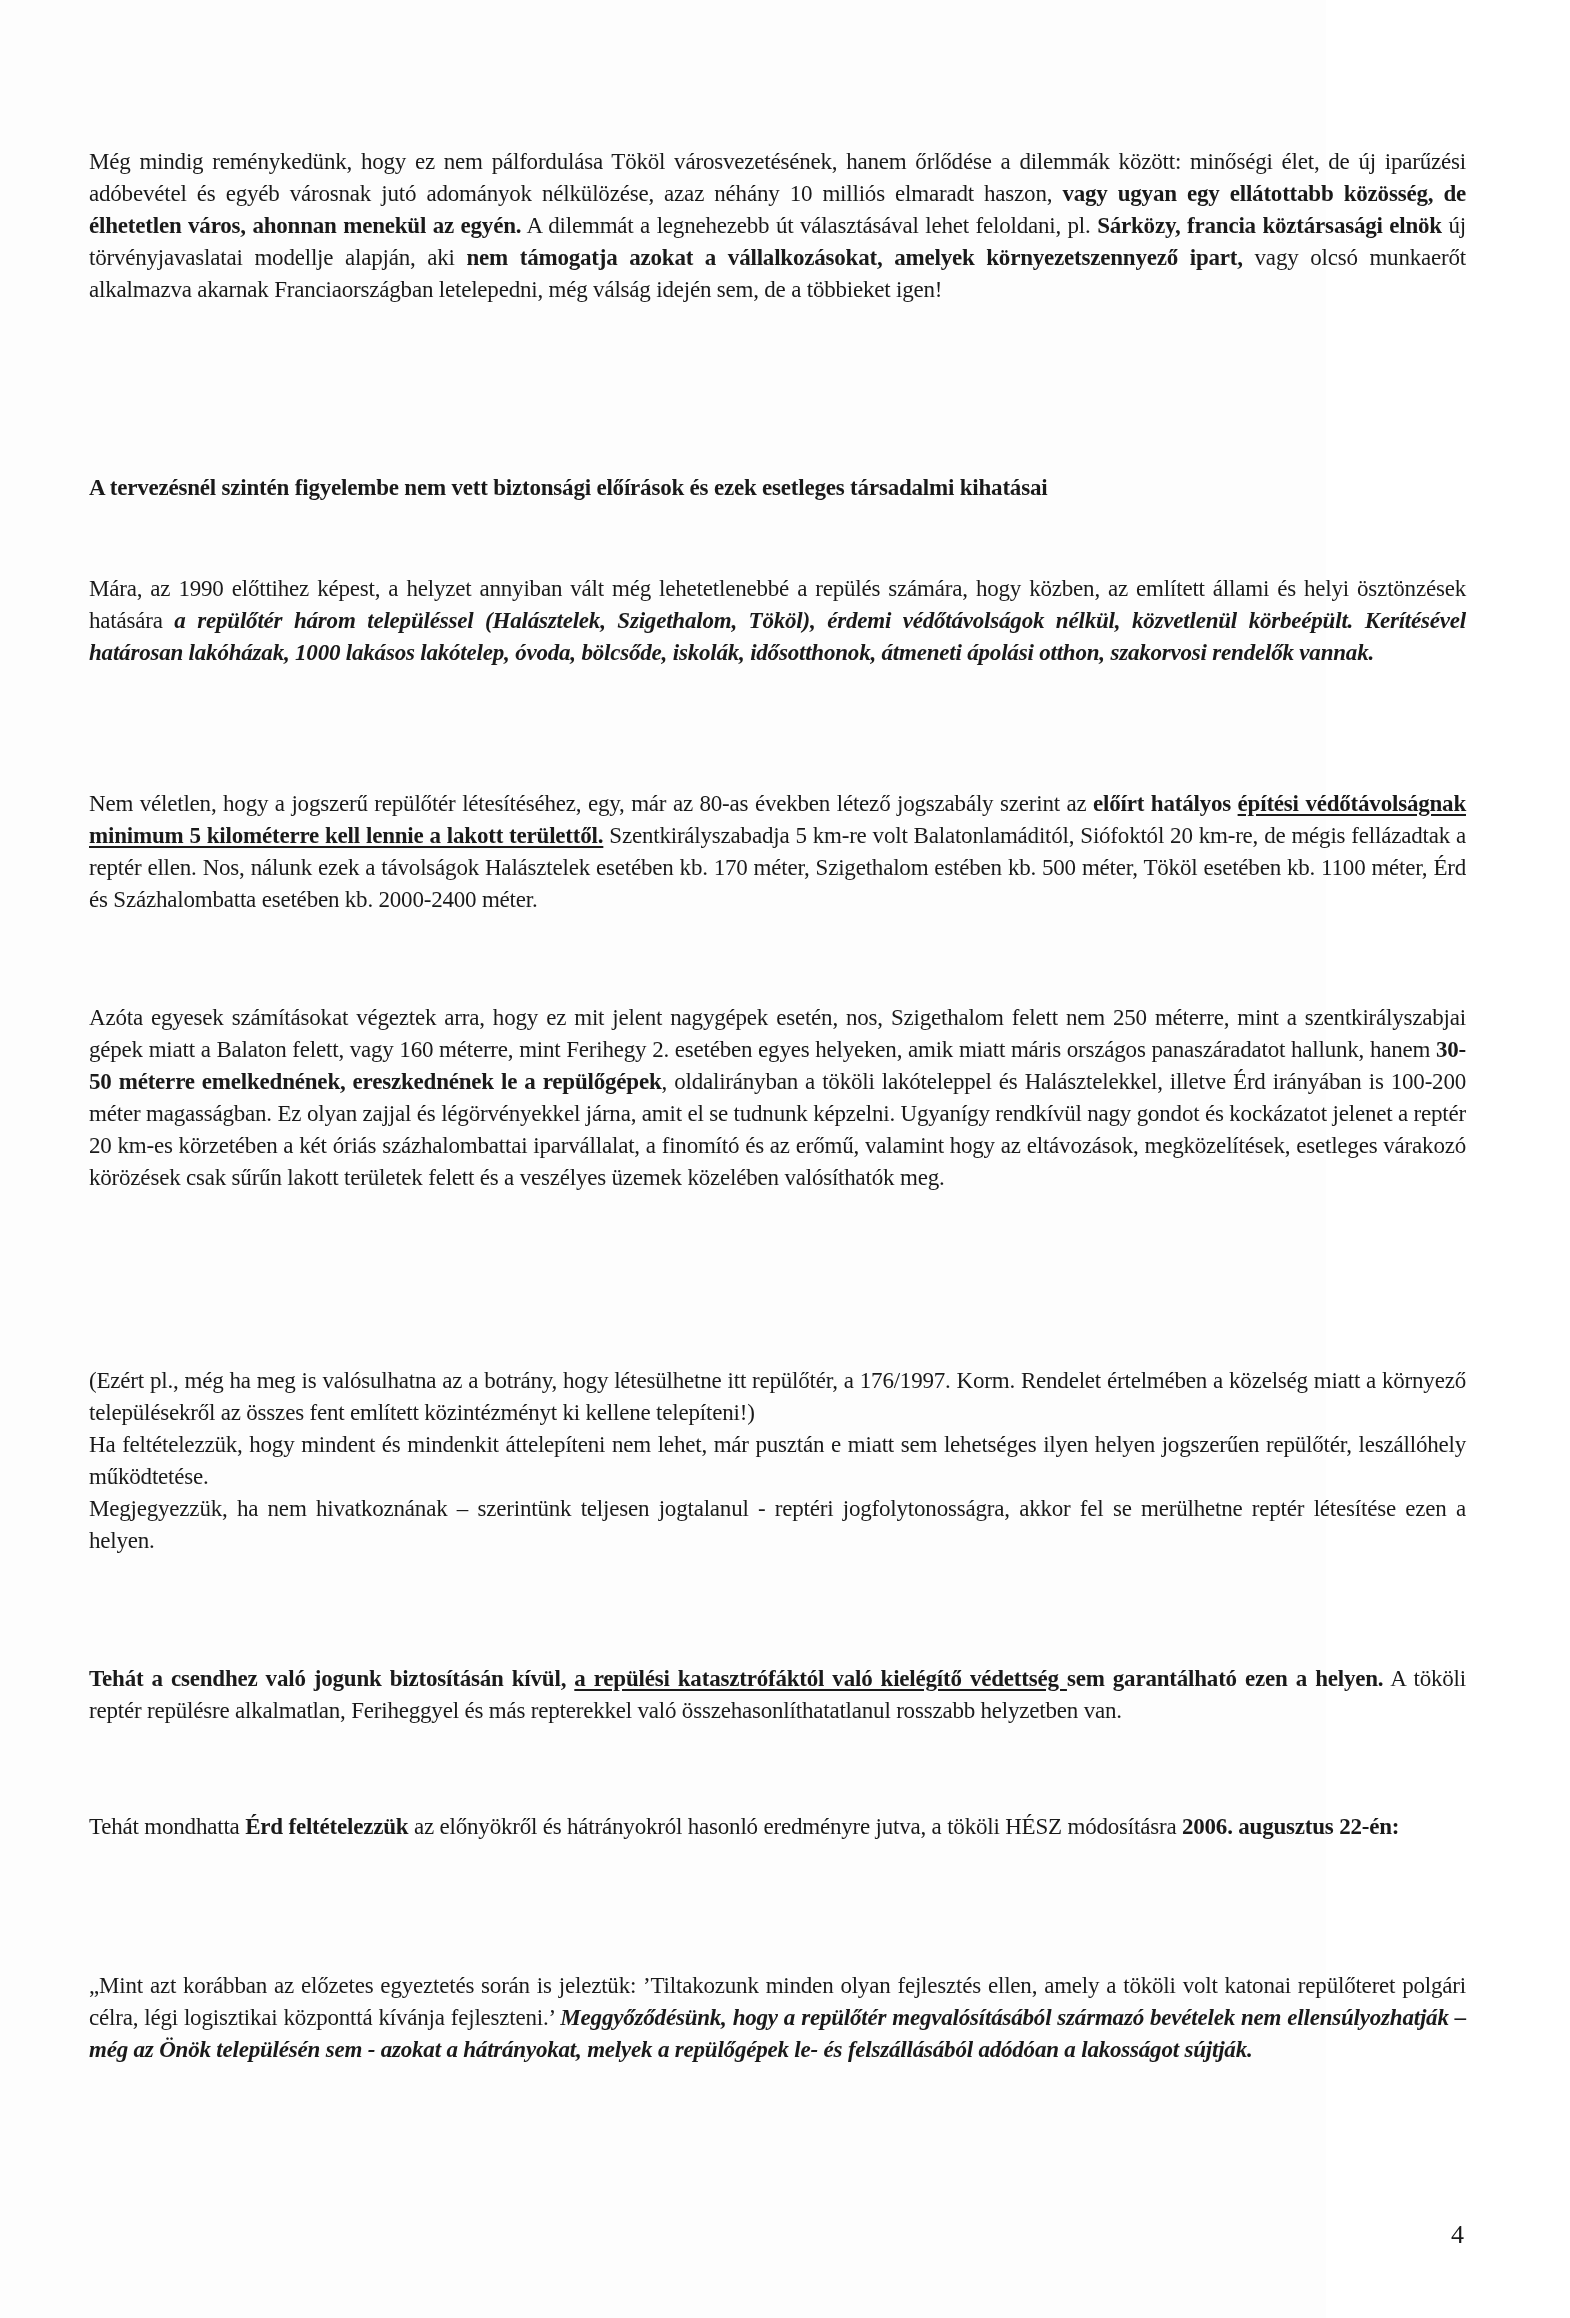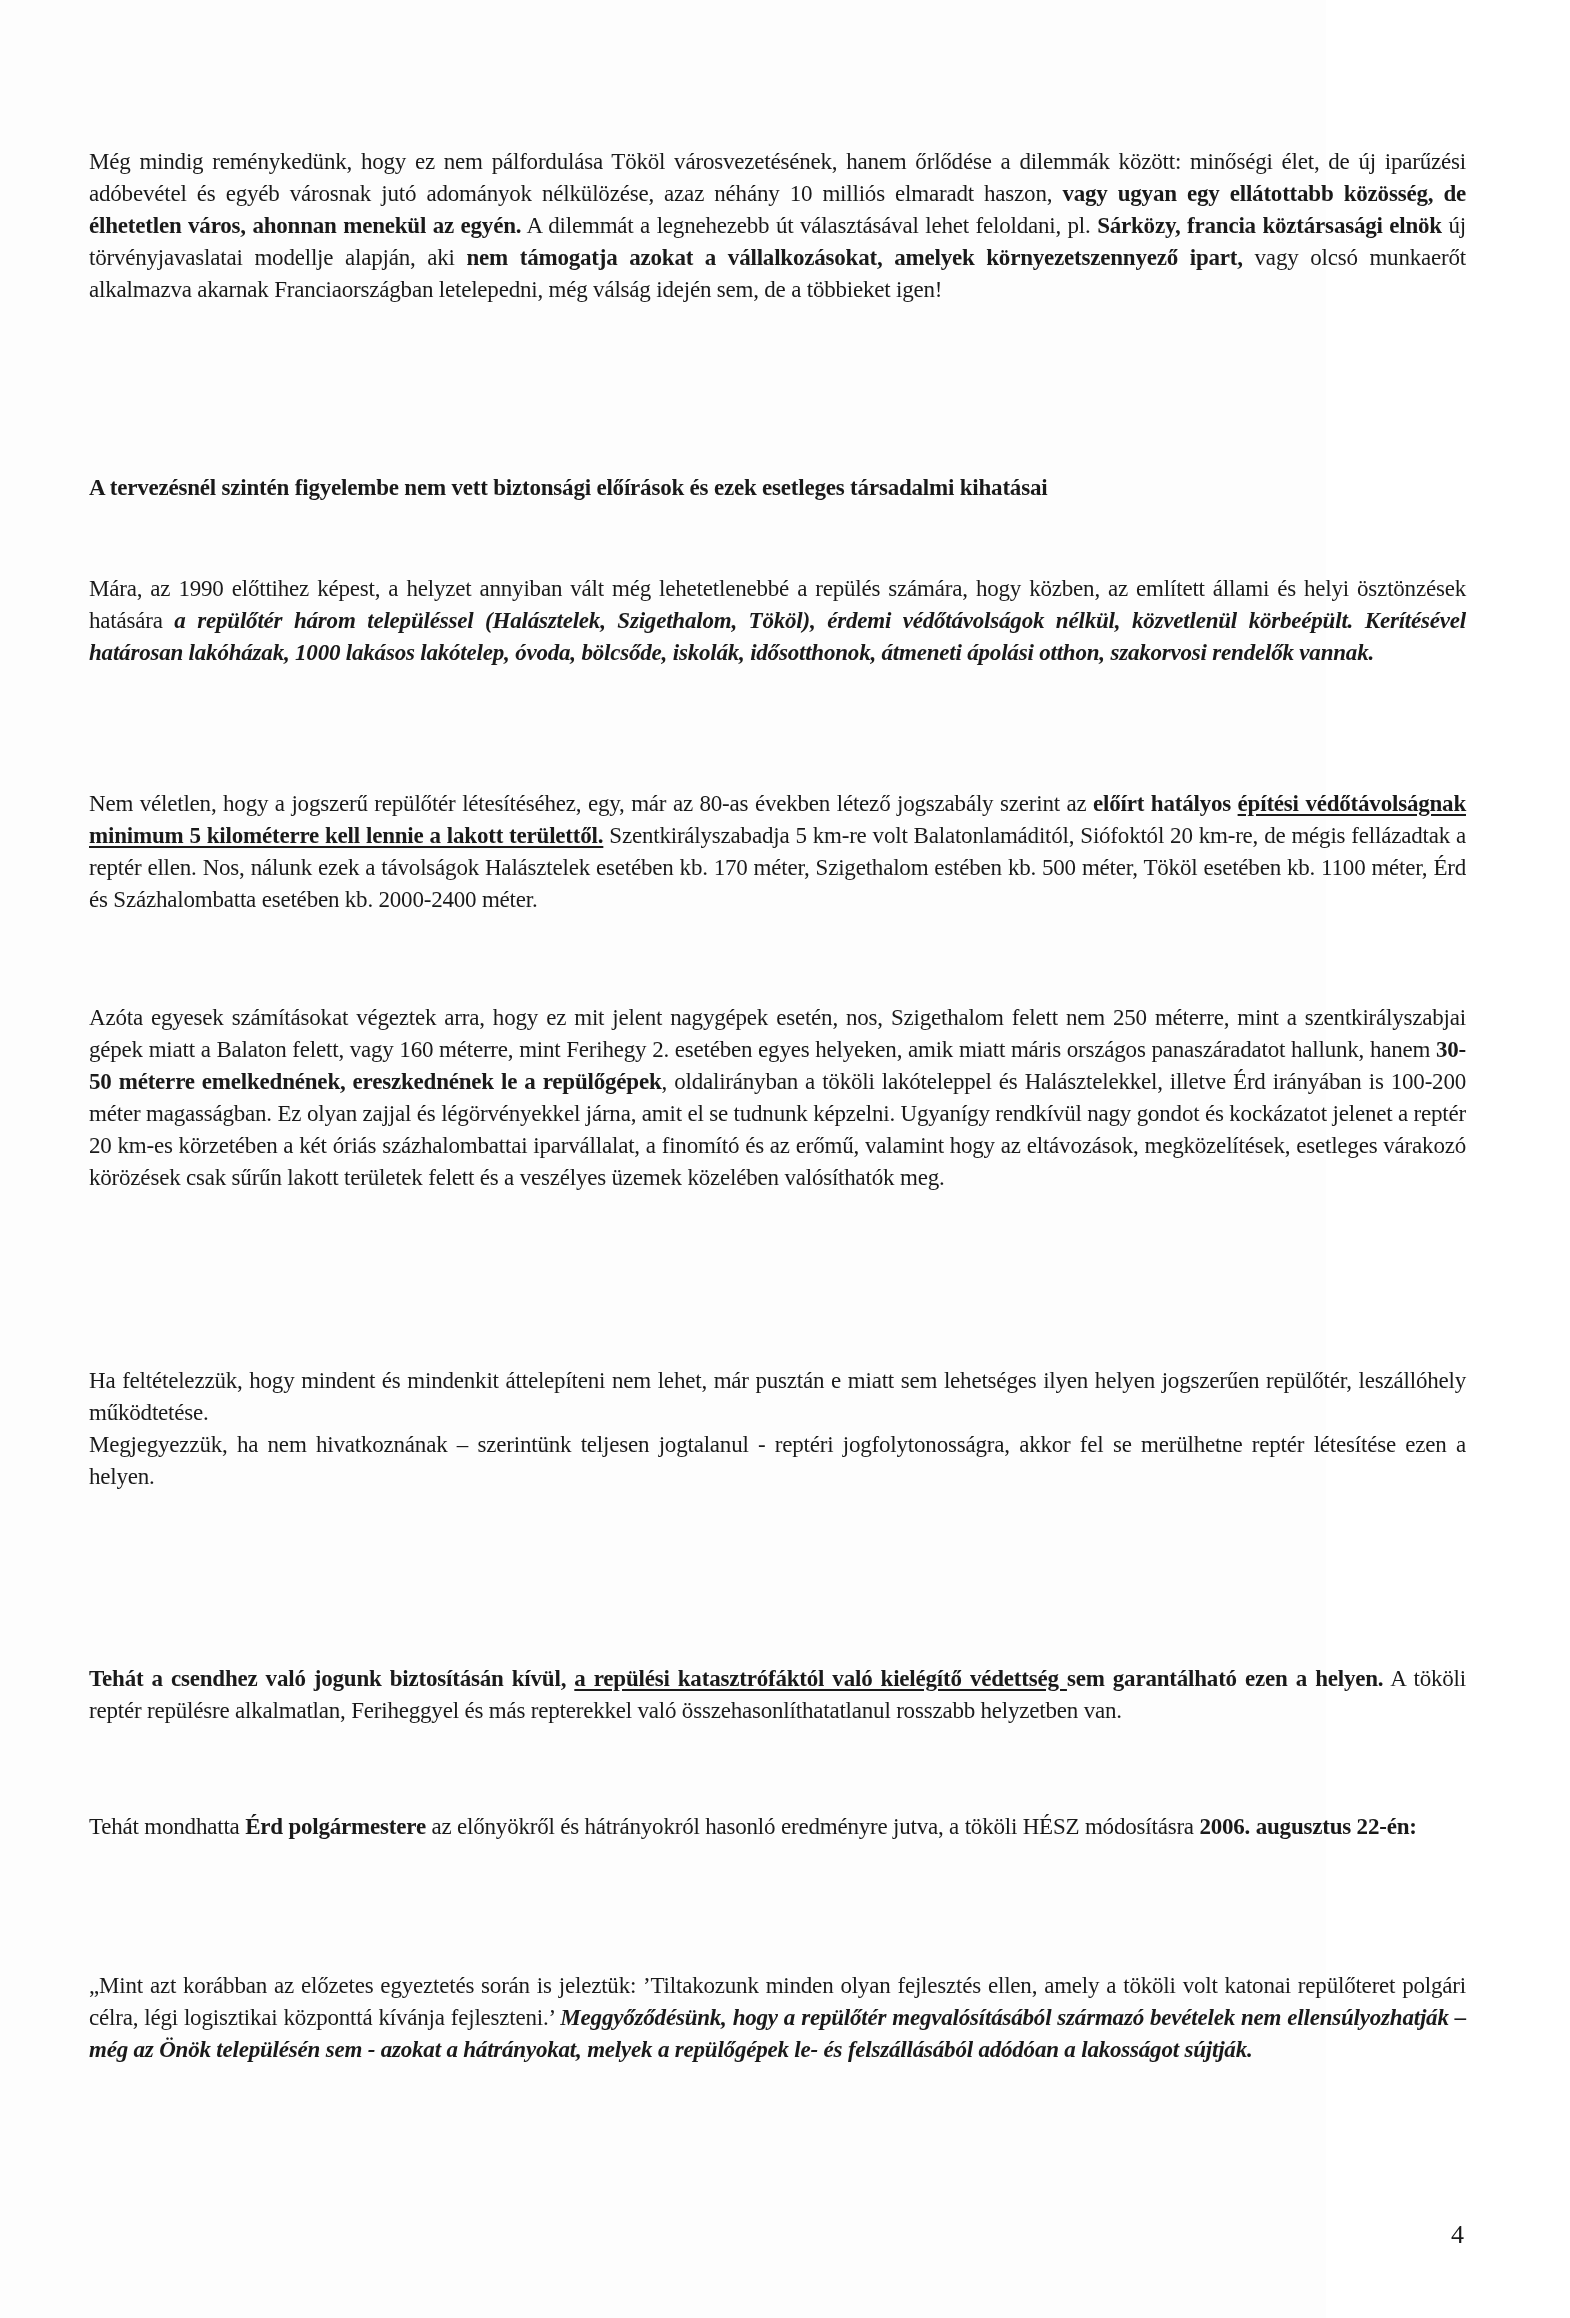--- a/index.html
+++ b/index.html
@@ -40,30 +40,31 @@
 
   <div class="block" style="top:788px;">
     <p><span>Nem véletlen, hogy a jogszerű repülőtér létesítéséhez, egy, már az 80-as években létező jogszabály szerint az </span><b>előírt hatályos </b><b class="u">építési védőtávolságnak minimum 5 kilométerre kell lennie a lakott területtől.</b><span> Szentkirályszabadja 5 km-re volt Balatonlamáditól, Siófoktól 20 km-re, de mégis fellázadtak a reptér ellen. Nos, nálunk ezek a távolságok Halásztelek esetében kb. 170 méter, Szigethalom estében kb. 500 méter, Tököl esetében kb. 1100 méter, Érd és Százhalombatta esetében kb. 2000-2400 méter.</span></p>
   </div>
 
   <div class="block" style="top:1002px;">
     <p><span>Azóta egyesek számításokat végeztek arra, hogy ez mit jelent nagygépek esetén, nos, Szigethalom felett nem 250 méterre, mint a szentkirályszabjai gépek miatt a Balaton felett, vagy 160 méterre, mint Ferihegy 2. esetében egyes helyeken, amik miatt máris országos panaszáradatot hallunk, hanem </span><b>30-50 méterre emelkednének, ereszkednének le a repülőgépek</b><span>, oldalirányban a tököli lakóteleppel és Halásztelekkel, illetve Érd irányában is 100-200 méter magasságban. Ez olyan zajjal és légörvényekkel járna, amit el se tudnunk képzelni. Ugyanígy rendkívül nagy gondot és kockázatot jelenet a reptér 20 km-es körzetében a két óriás százhalombattai iparvállalat, a finomító és az erőmű, valamint hogy az eltávozások, megközelítések, esetleges várakozó körözések csak sűrűn lakott területek felett és a veszélyes üzemek közelében valósíthatók meg.</span></p>
   </div>
 
   <div class="block" style="top:1365px;">
+    <p>(Ezért pl., még ha meg is valósulhatna az a botrány, hogy létesülhetne itt repülőtér, a 176/1997. Korm. Rendelet értelmében a közelség miatt a környező településekről az összes fent említett közintézményt ki kellene telepíteni!)</p>
     <p>Ha feltételezzük, hogy mindent és mindenkit áttelepíteni nem lehet, már pusztán e miatt sem lehetséges ilyen helyen jogszerűen repülőtér, leszállóhely működtetése.</p>
     <p>Megjegyezzük, ha nem hivatkoznának – szerintünk teljesen jogtalanul - reptéri jogfolytonosságra, akkor fel se merülhetne reptér létesítése ezen a helyen.</p>
   </div>
 
   <div class="block" style="top:1663px;">
     <p><b>Tehát a csendhez való jogunk biztosításán kívül, </b><b class="u">a repülési katasztrófáktól való kielégítő védettség </b><b>sem garantálható ezen a helyen.</b><span> A tököli reptér repülésre alkalmatlan, Feriheggyel és más repterekkel való összehasonlíthatatlanul rosszabb helyzetben van.</span></p>
   </div>
 
   <div class="block" style="top:1811px;">
-    <p><span>Tehát mondhatta </span><b>Érd polgármestere</b><span> az előnyökről és hátrányokról hasonló eredményre jutva, a tököli HÉSZ módosításra </span><b>2006. augusztus 22-én:</b></p>
+    <p><span>Tehát mondhatta </span><b>Érd feltételezzük</b><span> az előnyökről és hátrányokról hasonló eredményre jutva, a tököli HÉSZ módosításra </span><b>2006. augusztus 22-én:</b></p>
   </div>
 
   <div class="block" style="top:1970px;">
     <p><span>„Mint azt korábban az előzetes egyeztetés során is jeleztük: ’Tiltakozunk minden olyan fejlesztés ellen, amely a tököli volt katonai repülőteret polgári célra, légi logisztikai központtá kívánja fejleszteni.’ </span><b><i>Meggyőződésünk, hogy a repülőtér megvalósításából származó bevételek nem ellensúlyozhatják – még az Önök településén sem - azokat a hátrányokat, melyek a repülőgépek le- és felszállásából adódóan a lakosságot sújtják.</i></b></p>
   </div>
 
   <div class="page-number">4</div>
 </div>
 
 

